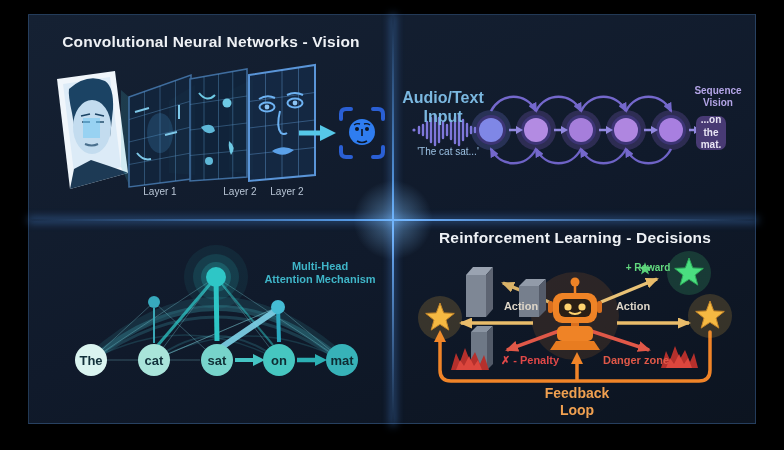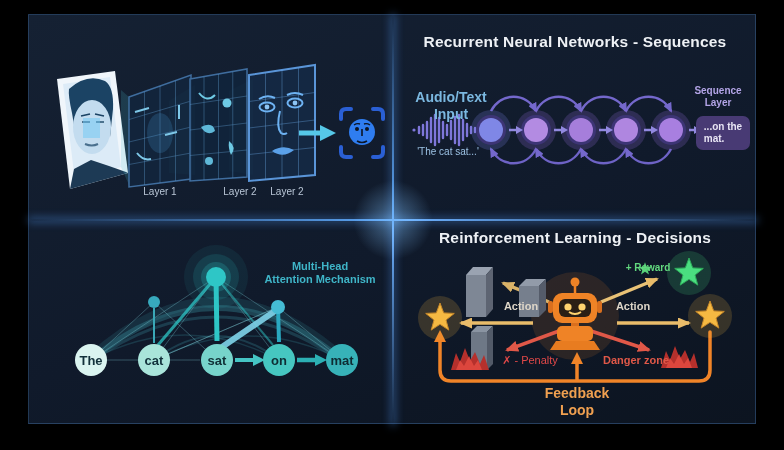--- a/index.html
+++ b/index.html
@@ -17,40 +17,41 @@
   .divider-v{position:absolute;left:363px;top:0;width:2px;height:410px;
     background:linear-gradient(180deg,rgba(70,140,230,.15),#5aa2f2 48%,#6cb0ff 52%,rgba(70,140,230,.15));
     box-shadow:0 0 9px 1px rgba(80,150,240,.6);}
   .divider-h{position:absolute;left:0;top:204px;width:728px;height:2px;
     background:linear-gradient(90deg,rgba(70,140,230,.15),#5aa2f2 48%,#6cb0ff 52%,rgba(70,140,230,.15));
     box-shadow:0 0 9px 1px rgba(80,150,240,.6);}
   .cross-glow{position:absolute;left:324px;top:165px;width:80px;height:80px;
     background:radial-gradient(circle,rgba(130,195,255,.5) 0%,rgba(130,195,255,0) 70%);}
   .lbl{position:absolute;text-align:center;white-space:pre-line;line-height:1.18;}
   .layer-lbl{color:#b9c6d6;font-size:10px;top:171px;width:60px;}
-  .rnn-input-lbl{left:15px;top:74px;width:86px;color:#7bb8e0;font-size:14px;font-weight:bold;}
+  .rnn-input-lbl{left:7px;top:74px;width:86px;color:#7bb8e0;font-size:16px;font-weight:bold;}
   .rnn-caption{left:5px;top:131px;width:100px;color:#9cc2e4;font-size:10px;}
   .rnn-output-lbl{left:290px;top:70px;width:70px;color:#b3a4e6;font-size:10px;font-weight:bold;}
-  .rnn-output-box{position:absolute;left:303px;top:101px;width:54px;height:34px;background:#483a74;
-    border-radius:7px;color:#e8e4f4;font-size:10px;font-weight:bold;text-align:left;
+  .rnn-output-box{position:absolute;left:303px;top:101px;width:30px;height:34px;background:#483a74;
+    border-radius:7px;color:#e8e4f4;font-size:10px;font-weight:bold;text-align:center;
     white-space:pre-line;line-height:1.25;display:flex;align-items:center;justify-content:center;}
   .tf-mech-lbl{left:230px;top:40px;width:122px;color:#3fb5c8;font-size:11px;font-weight:bold;}
   .rl-action-l{left:96px;top:80px;width:64px;color:#ded6c8;font-size:11px;font-weight:bold;}
   .rl-action-r{left:208px;top:80px;width:64px;color:#ded6c8;font-size:11px;font-weight:bold;}
   .rl-reward{left:224px;top:42px;width:62px;color:#62d87e;font-size:10px;font-weight:bold;}
-  .rl-penalty{left:94px;top:134px;width:86px;color:#e04848;font-size:11px;font-weight:normal;}
+  .rl-penalty{left:94px;top:134px;width:86px;color:#e04848;font-size:11px;font-weight:bold;}
   .rl-danger{left:202px;top:134px;width:82px;color:#e05848;font-size:11px;font-weight:bold;}
   .rl-feedback{left:134px;top:165px;width:100px;color:#f0a050;font-size:14px;font-weight:bold;}
 </style>
 </head>
 <body>
 
 <div class="content">
 
   <div class="panel p-tl">
+    <div class="panel-title">Convolutional Neural Networks - Vision</div>
     <svg width="364" height="205" viewBox="0 0 364 205">
 
       <g>
         <polygon points="28,64 86,56 99,158 41,174" fill="#f0f6fb"></polygon>
         <polygon points="34,69 81,62 92,152 46,166" fill="#dcebf7"></polygon>
         <path d="M40,74 Q58,58 76,66 Q85,72 84,94 L81,122 Q77,88 62,86 Q49,86 47,122 L43,98 Q39,80 40,74 Z" fill="#1b4364"></path>
         <ellipse cx="63" cy="112" rx="19" ry="27" fill="#c3dcef"></ellipse>
         <path d="M52,101 l9,-2 M66,99 l9,2" stroke="#1b4364" stroke-width="1.6" fill="none"></path>
         <path d="M53,107 l8,0 M67,107 l8,0" stroke="#27506f" stroke-width="1.6" fill="none"></path>
         <rect x="54" y="103" width="17" height="20" fill="rgba(110,200,245,0.5)"></rect>
@@ -105,21 +106,20 @@
         <path d="M333,114 L333,121" stroke="#0c1524" stroke-width="1.6"></path>
         <path d="M328,126 Q333,129 338,126" stroke="#0c1524" stroke-width="1.6" fill="none"></path>
       </g>
     </svg>
     <div class="lbl layer-lbl" style="left:101px;">Layer 1</div>
     <div class="lbl layer-lbl" style="left:181px;">Layer 2</div>
     <div class="lbl layer-lbl" style="left:228px;">Layer 2</div>
   </div>
 
   <div class="panel p-tr">
-    <div class="panel-title">Recurrent Neural Networks - Sequences</div>
     <svg width="364" height="205" viewBox="0 0 364 205">
       <defs>
         <marker id="rn-arr" markerUnits="userSpaceOnUse" markerWidth="10" markerHeight="9" refX="8" refY="4.5" orient="auto">
           <path d="M0,0 L10,4.5 L0,9 Z" fill="#7468cc"></path>
         </marker>
       </defs>
 
       <g stroke="#7e77da" stroke-width="2.4" stroke-linecap="round">
         <circle cx="21" cy="115" r="1.6" fill="#7e77da" stroke="none"></circle>
         <line x1="26" y1="112" x2="26" y2="118"></line>
@@ -200,21 +200,21 @@
 
       <g>
         <line x1="296" y1="115" x2="301" y2="115" stroke="#9289e0" stroke-width="2.5"></line>
         <polygon points="301,111 308,115 301,119" fill="#9289e0"></polygon>
       </g>
     </svg>
     <div class="lbl rnn-input-lbl">Audio/Text
 Input</div>
     <div class="lbl rnn-caption">'The cat sat...'</div>
     <div class="lbl rnn-output-lbl">Sequence
-Layer</div>
+Vision</div>
     <div class="rnn-output-box">...on the
 mat.</div>
   </div>
 
   <div class="panel p-bl">
     <svg width="364" height="205" viewBox="0 0 364 205">
 
       <g fill="none">
         <path d="M62,138 Q187,26 313,138" stroke="rgba(62,165,178,0.15)" stroke-width="10"></path>
         <path d="M62,140 Q187,36 313,140" stroke="rgba(62,165,178,0.30)" stroke-width="6"></path>

